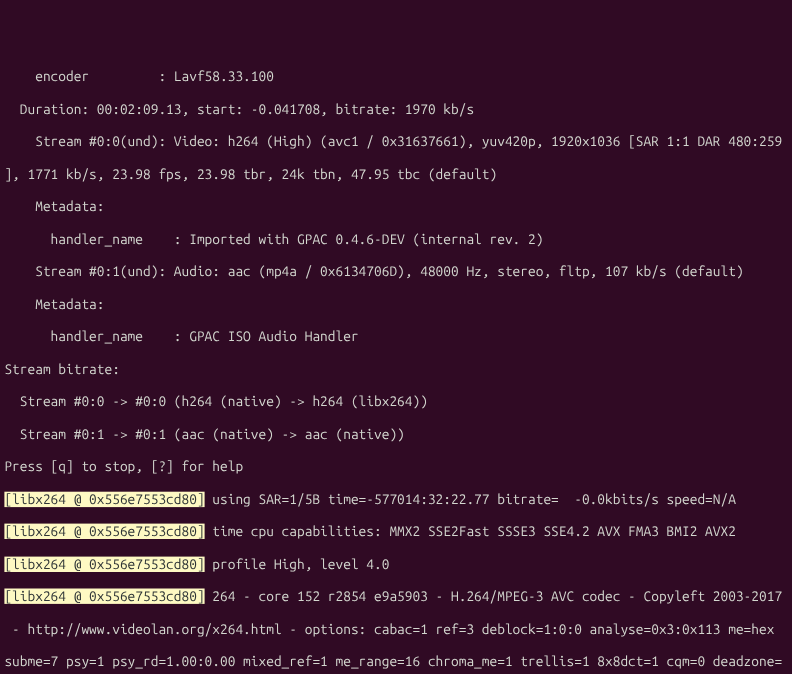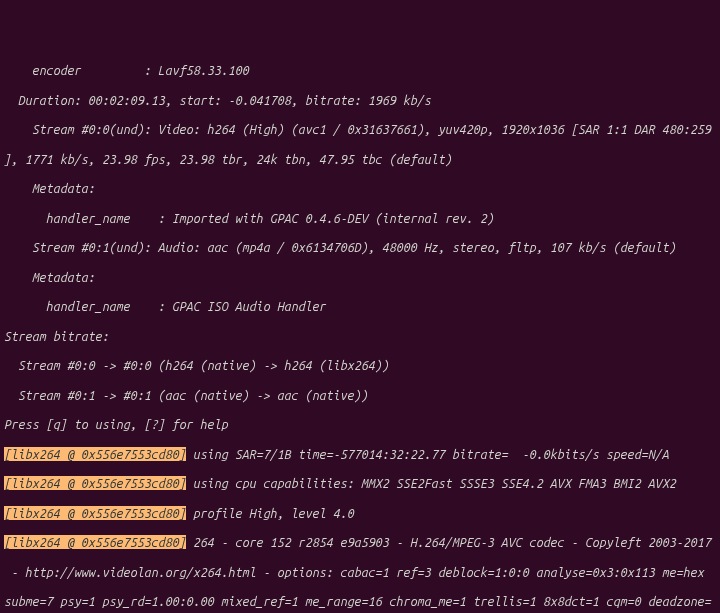--- a/index.html
+++ b/index.html
@@ -8,47 +8,47 @@
     background: #300a24;
     color: #d3d7cf;
     font-family: "Ubuntu Mono", "DejaVu Sans Mono", monospace;
     font-size: 12.5px;
     line-height: 1.18;
     white-space: pre;
     width: 720px;
     box-sizing: border-box;
     overflow: hidden;
   }
-  .line { white-space: pre; font-style: italic; }
+  .line { white-space: pre; }
   .tag {
     color: #2e3436;
-    background: #fdba74;
+    background: #fef9c3;
     text-align: center;
   }
 </style>
 </head>
 <body>
 
 
 
 <div class="line">    encoder         : Lavf58.33.100</div>
-<div class="line">  Duration: 00:02:09.13, start: -0.041708, bitrate: 1969 kb/s</div>
+<div class="line">  Duration: 00:02:09.13, start: -0.041708, bitrate: 1970 kb/s</div>
 <div class="line">    Stream #0:0(und): Video: h264 (High) (avc1 / 0x31637661), yuv420p, 1920x1036 [SAR 1:1 DAR 480:259</div>
 <div class="line">], 1771 kb/s, 23.98 fps, 23.98 tbr, 24k tbn, 47.95 tbc (default)</div>
 <div class="line">    Metadata:</div>
 <div class="line">      handler_name    : Imported with GPAC 0.4.6-DEV (internal rev. 2)</div>
 <div class="line">    Stream #0:1(und): Audio: aac (mp4a / 0x6134706D), 48000 Hz, stereo, fltp, 107 kb/s (default)</div>
 <div class="line">    Metadata:</div>
 <div class="line">      handler_name    : GPAC ISO Audio Handler</div>
 <div class="line">Stream bitrate:</div>
 <div class="line">  Stream #0:0 -&gt; #0:0 (h264 (native) -&gt; h264 (libx264))</div>
 <div class="line">  Stream #0:1 -&gt; #0:1 (aac (native) -&gt; aac (native))</div>
-<div class="line">Press [q] to using, [?] for help</div>
-<div class="line"><span class="tag">[libx264 @ 0x556e7553cd80]</span><span> using SAR=7/1B time=-577014:32:22.77 bitrate=  -0.0kbits/s speed=N/A</span></div>
-<div class="line"><span class="tag">[libx264 @ 0x556e7553cd80]</span><span> using cpu capabilities: MMX2 SSE2Fast SSSE3 SSE4.2 AVX FMA3 BMI2 AVX2</span></div>
+<div class="line">Press [q] to stop, [?] for help</div>
+<div class="line"><span class="tag">[libx264 @ 0x556e7553cd80]</span><span> using SAR=1/5B time=-577014:32:22.77 bitrate=  -0.0kbits/s speed=N/A</span></div>
+<div class="line"><span class="tag">[libx264 @ 0x556e7553cd80]</span><span> time cpu capabilities: MMX2 SSE2Fast SSSE3 SSE4.2 AVX FMA3 BMI2 AVX2</span></div>
 <div class="line"><span class="tag">[libx264 @ 0x556e7553cd80]</span><span> profile High, level 4.0</span></div>
 <div class="line"><span class="tag">[libx264 @ 0x556e7553cd80]</span><span> 264 - core 152 r2854 e9a5903 - H.264/MPEG-3 AVC codec - Copyleft 2003-2017</span></div>
 <div class="line"> - http://www.videolan.org/x264.html - options: cabac=1 ref=3 deblock=1:0:0 analyse=0x3:0x113 me=hex</div>
 <div class="line">subme=7 psy=1 psy_rd=1.00:0.00 mixed_ref=1 me_range=16 chroma_me=1 trellis=1 8x8dct=1 cqm=0 deadzone=</div>
 
 
 
 
 
 

